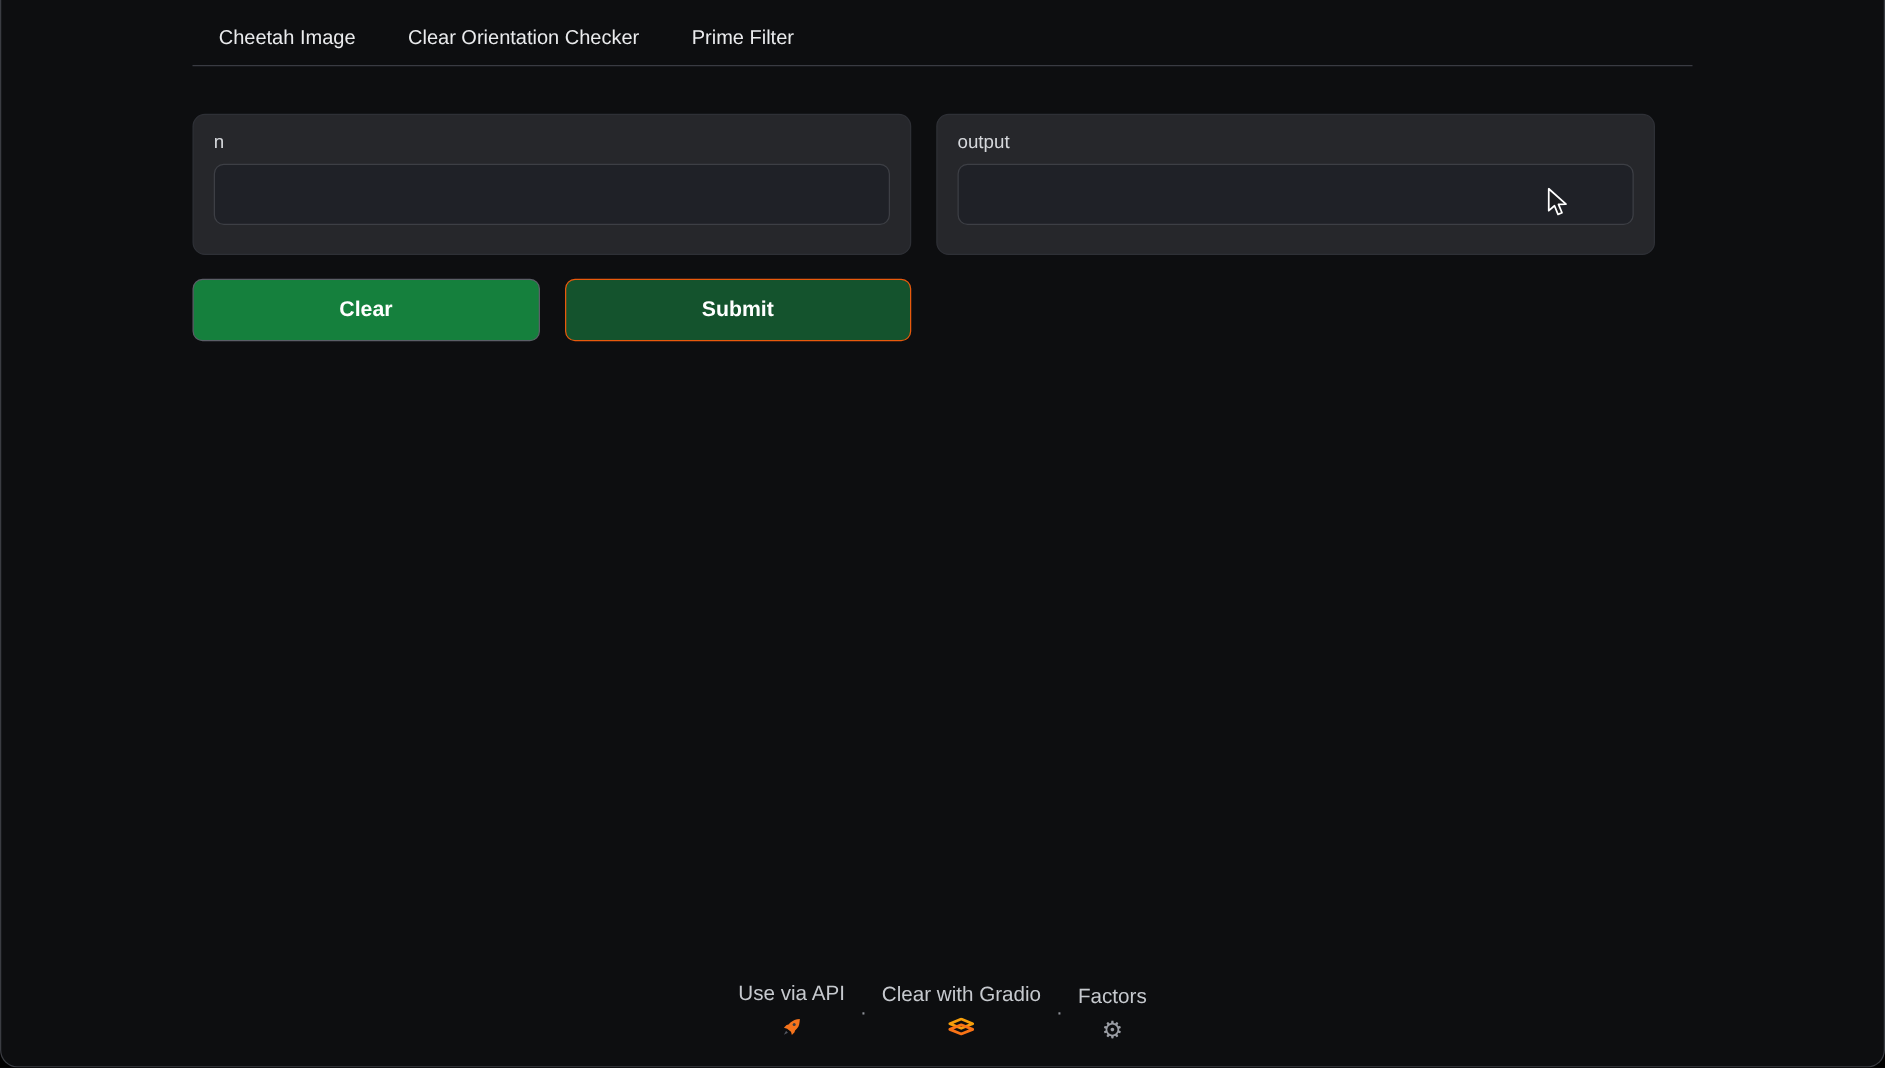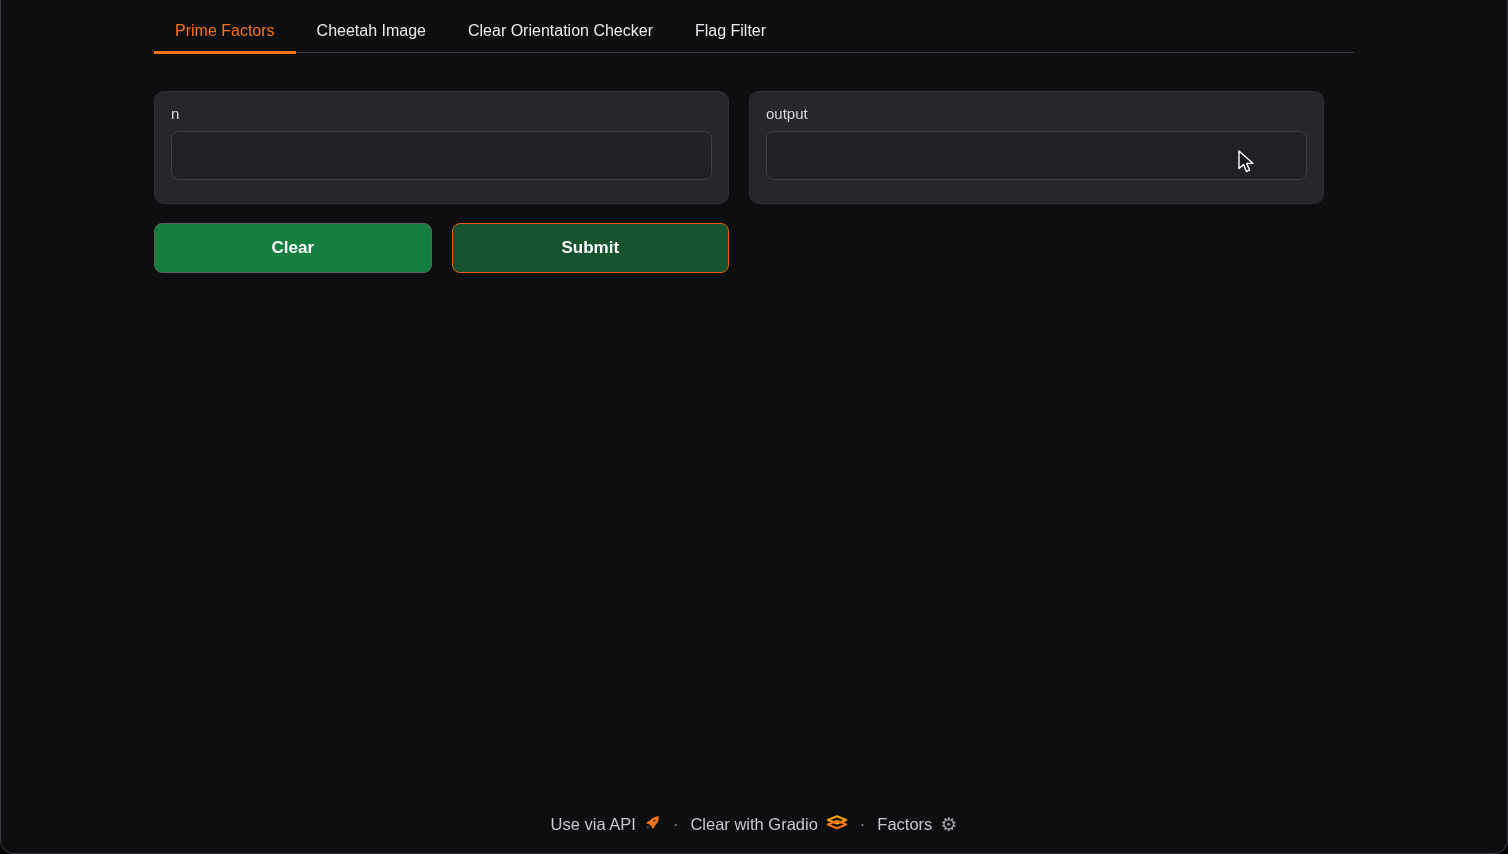--- a/index.html
+++ b/index.html
@@ -79,43 +79,42 @@
   .footer {
     position: absolute;
     left: 0; right: 0; bottom: 18px;
     display: flex;
     align-items: center;
     justify-content: center;
     gap: 12px;
     color: #c6c9ce;
     font-size: 16.5px;
   }
-  .footer .link { display: inline-flex; align-items: center; gap: 8px; cursor: pointer; }
+  .footer .link { display: inline-flex; align-items: center; gap: 8px; cursor: pointer; flex-direction: column; }
   .footer .sep { color: #8d9097; }
   .gear {
     font-family: "DejaVu Sans", sans-serif;
     color: #9b9ea5;
     font-size: 19px;
     line-height: 1;
   }
   .icon-svg { display: inline-block; vertical-align: middle; }
 
   .cursor { position: absolute; left: 1236px; top: 150px; pointer-events: none; }
 </style>
 </head>
 <body>
 
 <div class="window">
   <div class="container">
 
     <div class="tabbar">
-      <div class="tab active">Prime Factors</div>
       <div class="tab">Cheetah Image</div>
       <div class="tab">Clear Orientation Checker</div>
-      <div class="tab">Flag Filter</div>
+      <div class="tab">Prime Filter</div>
     </div>
 
     <div class="grid">
       <div class="col">
         <div class="panel">
           <span class="field-label">n</span>
           <input class="textbox" type="text" value="" style="">
         </div>
         <div class="btn-row">
           <button class="btn secondary">Clear</button>

